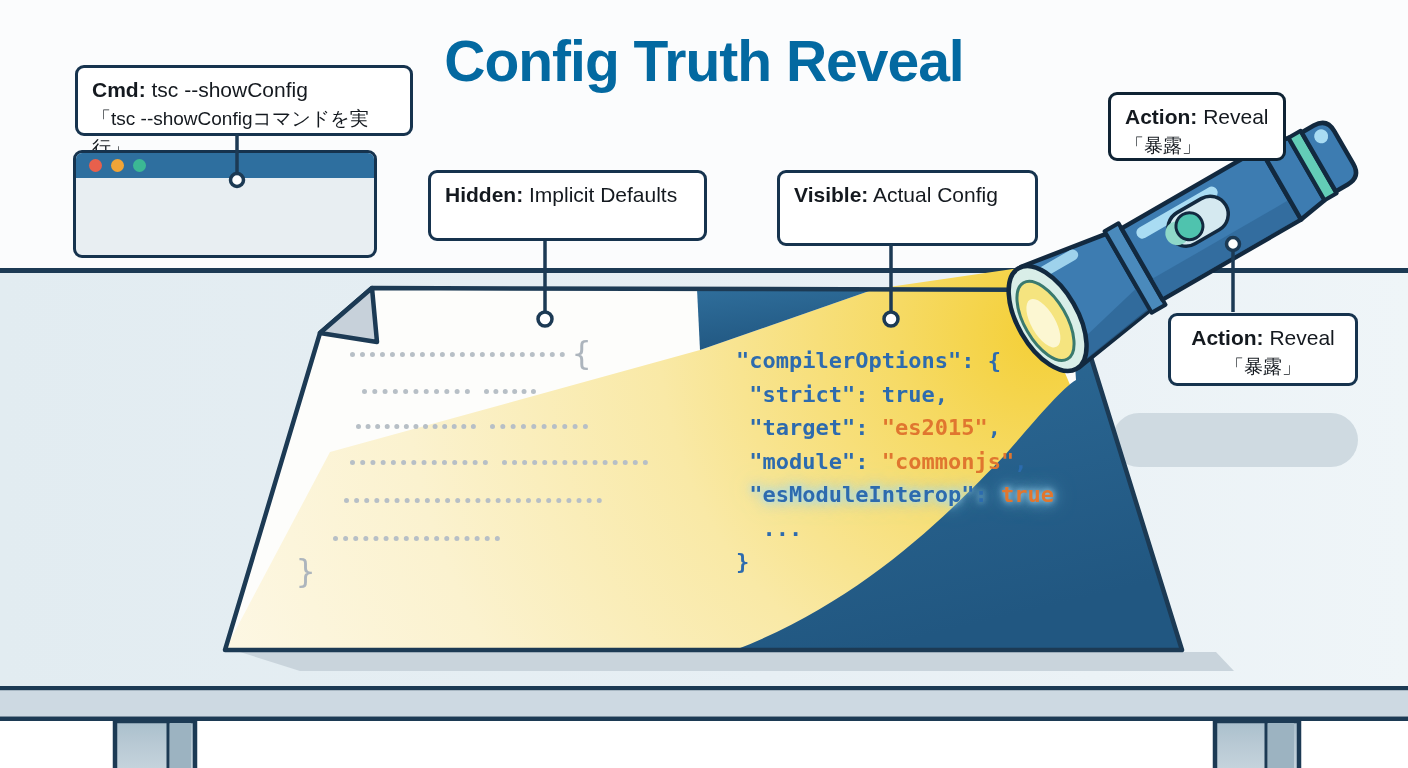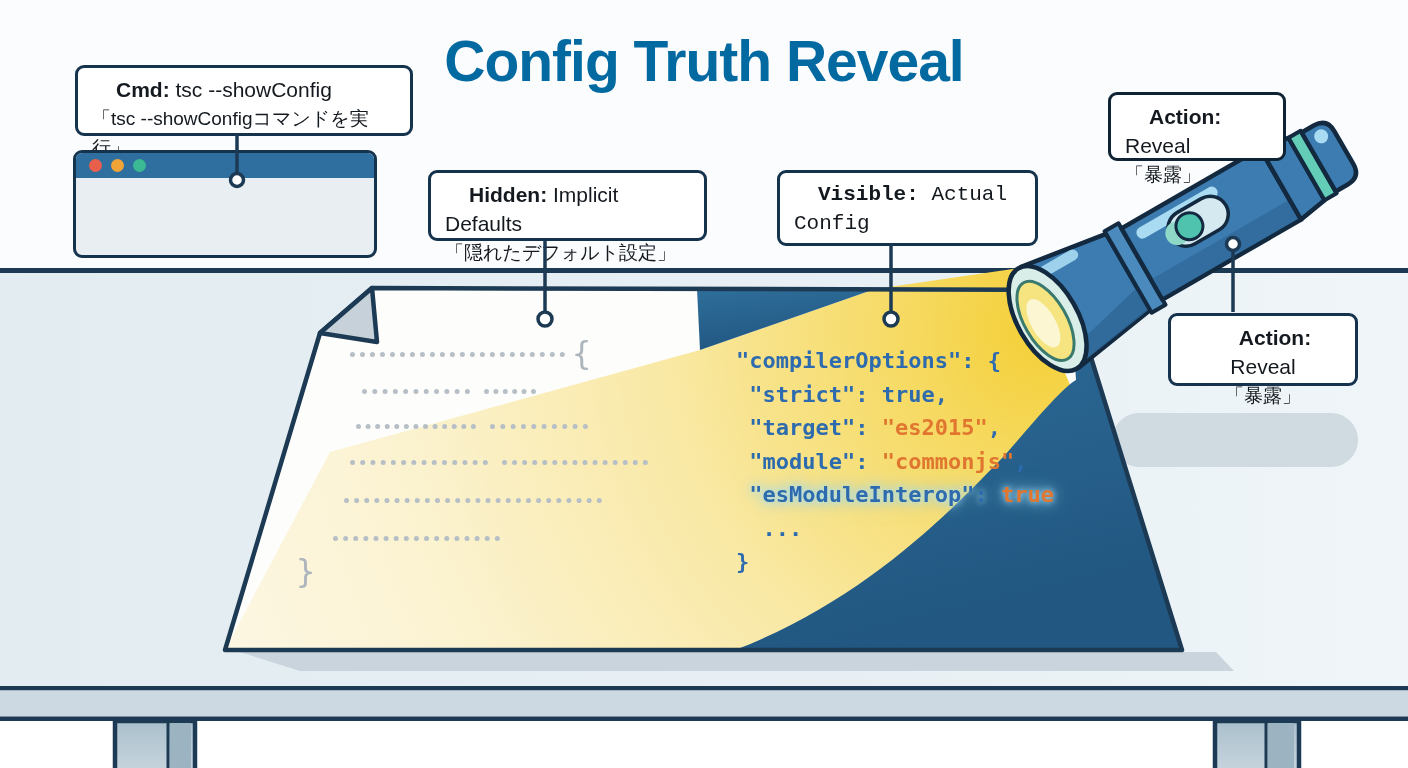--- a/index.html
+++ b/index.html
@@ -11,26 +11,26 @@
   #overlay{z-index:10;pointer-events:none;}
   #connectors{z-index:30;pointer-events:none;}
 
   .title{position:absolute;left:0;top:28px;width:1408px;text-align:center;
          font-size:57px;font-weight:bold;letter-spacing:-1px;color:#0369a1;}
 
   .label-box{position:absolute;background:#fff;border:3.5px solid #16334e;
              border-radius:9px;padding:7px 14px 6px 14px;line-height:29px;
              color:#14191f;font-size:21px;box-sizing:border-box;}
   .label-box .jp{font-size:19px;}
-  .label-box b{font-weight:bold;margin-left:24px;}
+  .label-box b{font-weight:bold;}
   .center{text-align:center;}
 
   #box-cmd{left:75px;top:65px;width:338px;height:71px;}
   #box-hidden{left:428px;top:170px;width:279px;height:71px;}
-  #box-visible{left:777px;top:170px;width:261px;height:76px;font-family:Liberation Mono, monospace;}
+  #box-visible{left:777px;top:170px;width:261px;height:76px;}
   #box-action-top{left:1108px;top:92px;width:178px;height:69px;border-color:#0f2334;}
   #box-action-side{left:1168px;top:313px;width:190px;height:73px;}
 
   
   #terminal{position:absolute;left:73px;top:150px;width:304px;height:108px;
             border:3.5px solid #16334e;border-radius:9px;background:#e8eef2;
             box-sizing:border-box;overflow:hidden;}
   #terminal .bar{height:25px;background:#2e6f9f;display:flex;align-items:center;
                  padding-left:13px;gap:9px;}
   #terminal .dot{width:13px;height:13px;border-radius:50%;}
@@ -160,21 +160,20 @@
         <span class="dot" style="background:#3bb894"></span>
       </div>
       <div class="body">
         <div>Cmd: tsc --showConfig</div>
         
       </div>
     </div>
 
     <div class="label-box" id="box-hidden">
       <div><b>Hidden:</b><span> Implicit Defaults</span></div>
-      <div class="jp">「隠れたデフォルト設定」</div>
     </div>
 
     <div class="label-box" id="box-visible">
       <div><b>Visible:</b><span> Actual Config</span></div>
     </div>
 
     <div class="label-box" id="box-action-top">
       <div><b>Action:</b><span> Reveal</span></div>
       <div class="jp">「暴露」</div>
     </div>

